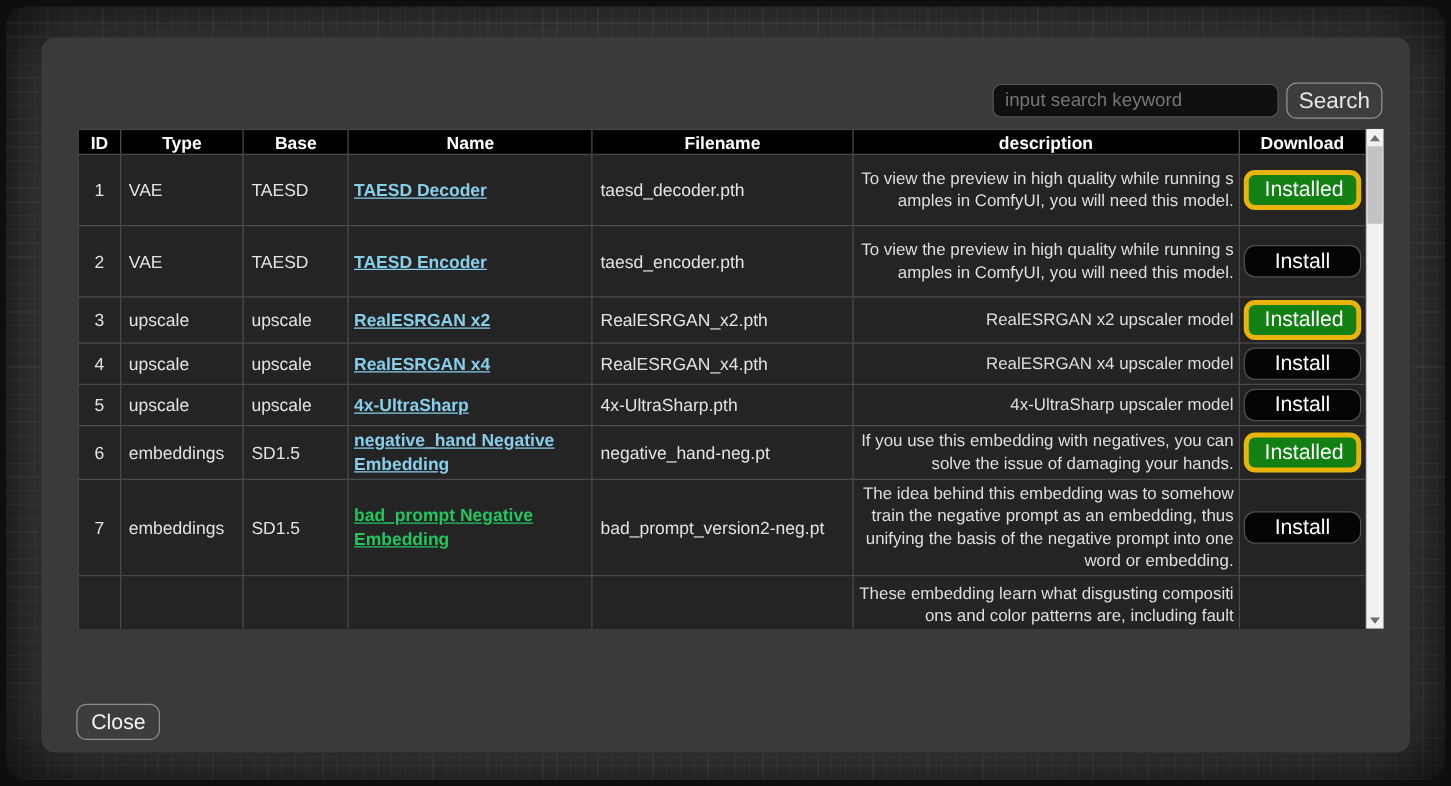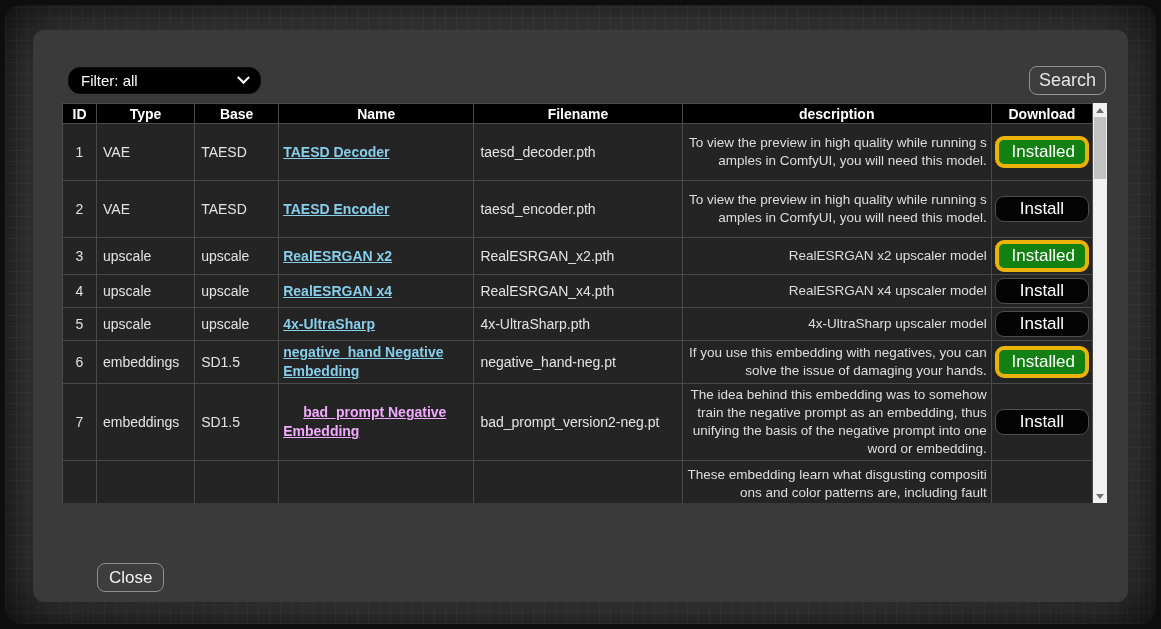--- a/index.html
+++ b/index.html
@@ -117,34 +117,30 @@
   .sb-thumb {
     position: absolute; left: 1px; top: 14px; width: 12px; height: 62px;
     background: #c2c2c2;
   }
 
   .close-btn {
     position: absolute; left: 28px; top: 533px; height: 29px; min-width: 65px;
     background: #3d3d3d; border: 1px solid #8f8f8f; border-radius: 8px;
     color: #f2f2f2; font-size: 17px; padding: 0 11px; cursor: pointer;
     font-family: "Liberation Sans", sans-serif;
-    margin-left: 36px;
   }
 </style>
 </head>
 <body>
 
 <div class="canvas">
   <div class="modal">
 
-    <div class="filter-select">
-      <span>Filter: all</span>
-      <span class="chev"></span>
-    </div>
-
+
+    <input class="search-input" type="text" placeholder="input search keyword" style="">
 
     <button class="search-btn">Search</button>
 
     <div class="table-wrap">
       <table>
         <colgroup>
           <col style="width:34px">
             <col style="width:98px">
             <col style="width:84px">
           <col style="width:195px">
@@ -215,21 +211,21 @@
     <td class="c-base">SD1.5</td>
     <td class="c-name"><a class="name-link" style="color: rgb(135, 206, 235);">negative_hand Negative Embedding</a></td>
     <td class="c-file">negative_hand-neg.pt</td>
     <td class="c-desc">If you use this embedding with negatives, you can solve the issue of damaging your hands.</td>
     <td class="c-dl"><button class="dl-btn installed">Installed</button></td>
   </tr>
             <tr>
     <td class="c-id">7</td>
     <td class="c-type">embeddings</td>
     <td class="c-base">SD1.5</td>
-    <td class="c-name"><a class="name-link" style="color: #f0abfc; margin-left: 20px;">bad_prompt Negative Embedding</a></td>
+    <td class="c-name"><a class="name-link" style="color: #22c55e;">bad_prompt Negative Embedding</a></td>
     <td class="c-file">bad_prompt_version2-neg.pt</td>
     <td class="c-desc">The idea behind this embedding was to somehow train the negative prompt as an embedding, thus unifying the basis of the negative prompt into one word or embedding.</td>
     <td class="c-dl"><button class="dl-btn install">Install</button></td>
   </tr>
             <tr>
     <td class="c-id"></td>
     <td class="c-type"></td>
     <td class="c-base"></td>
     <td class="c-name"><a class="name-link hidden" style="color: rgb(135, 206, 235);"></a></td>
     <td class="c-file"></td>

